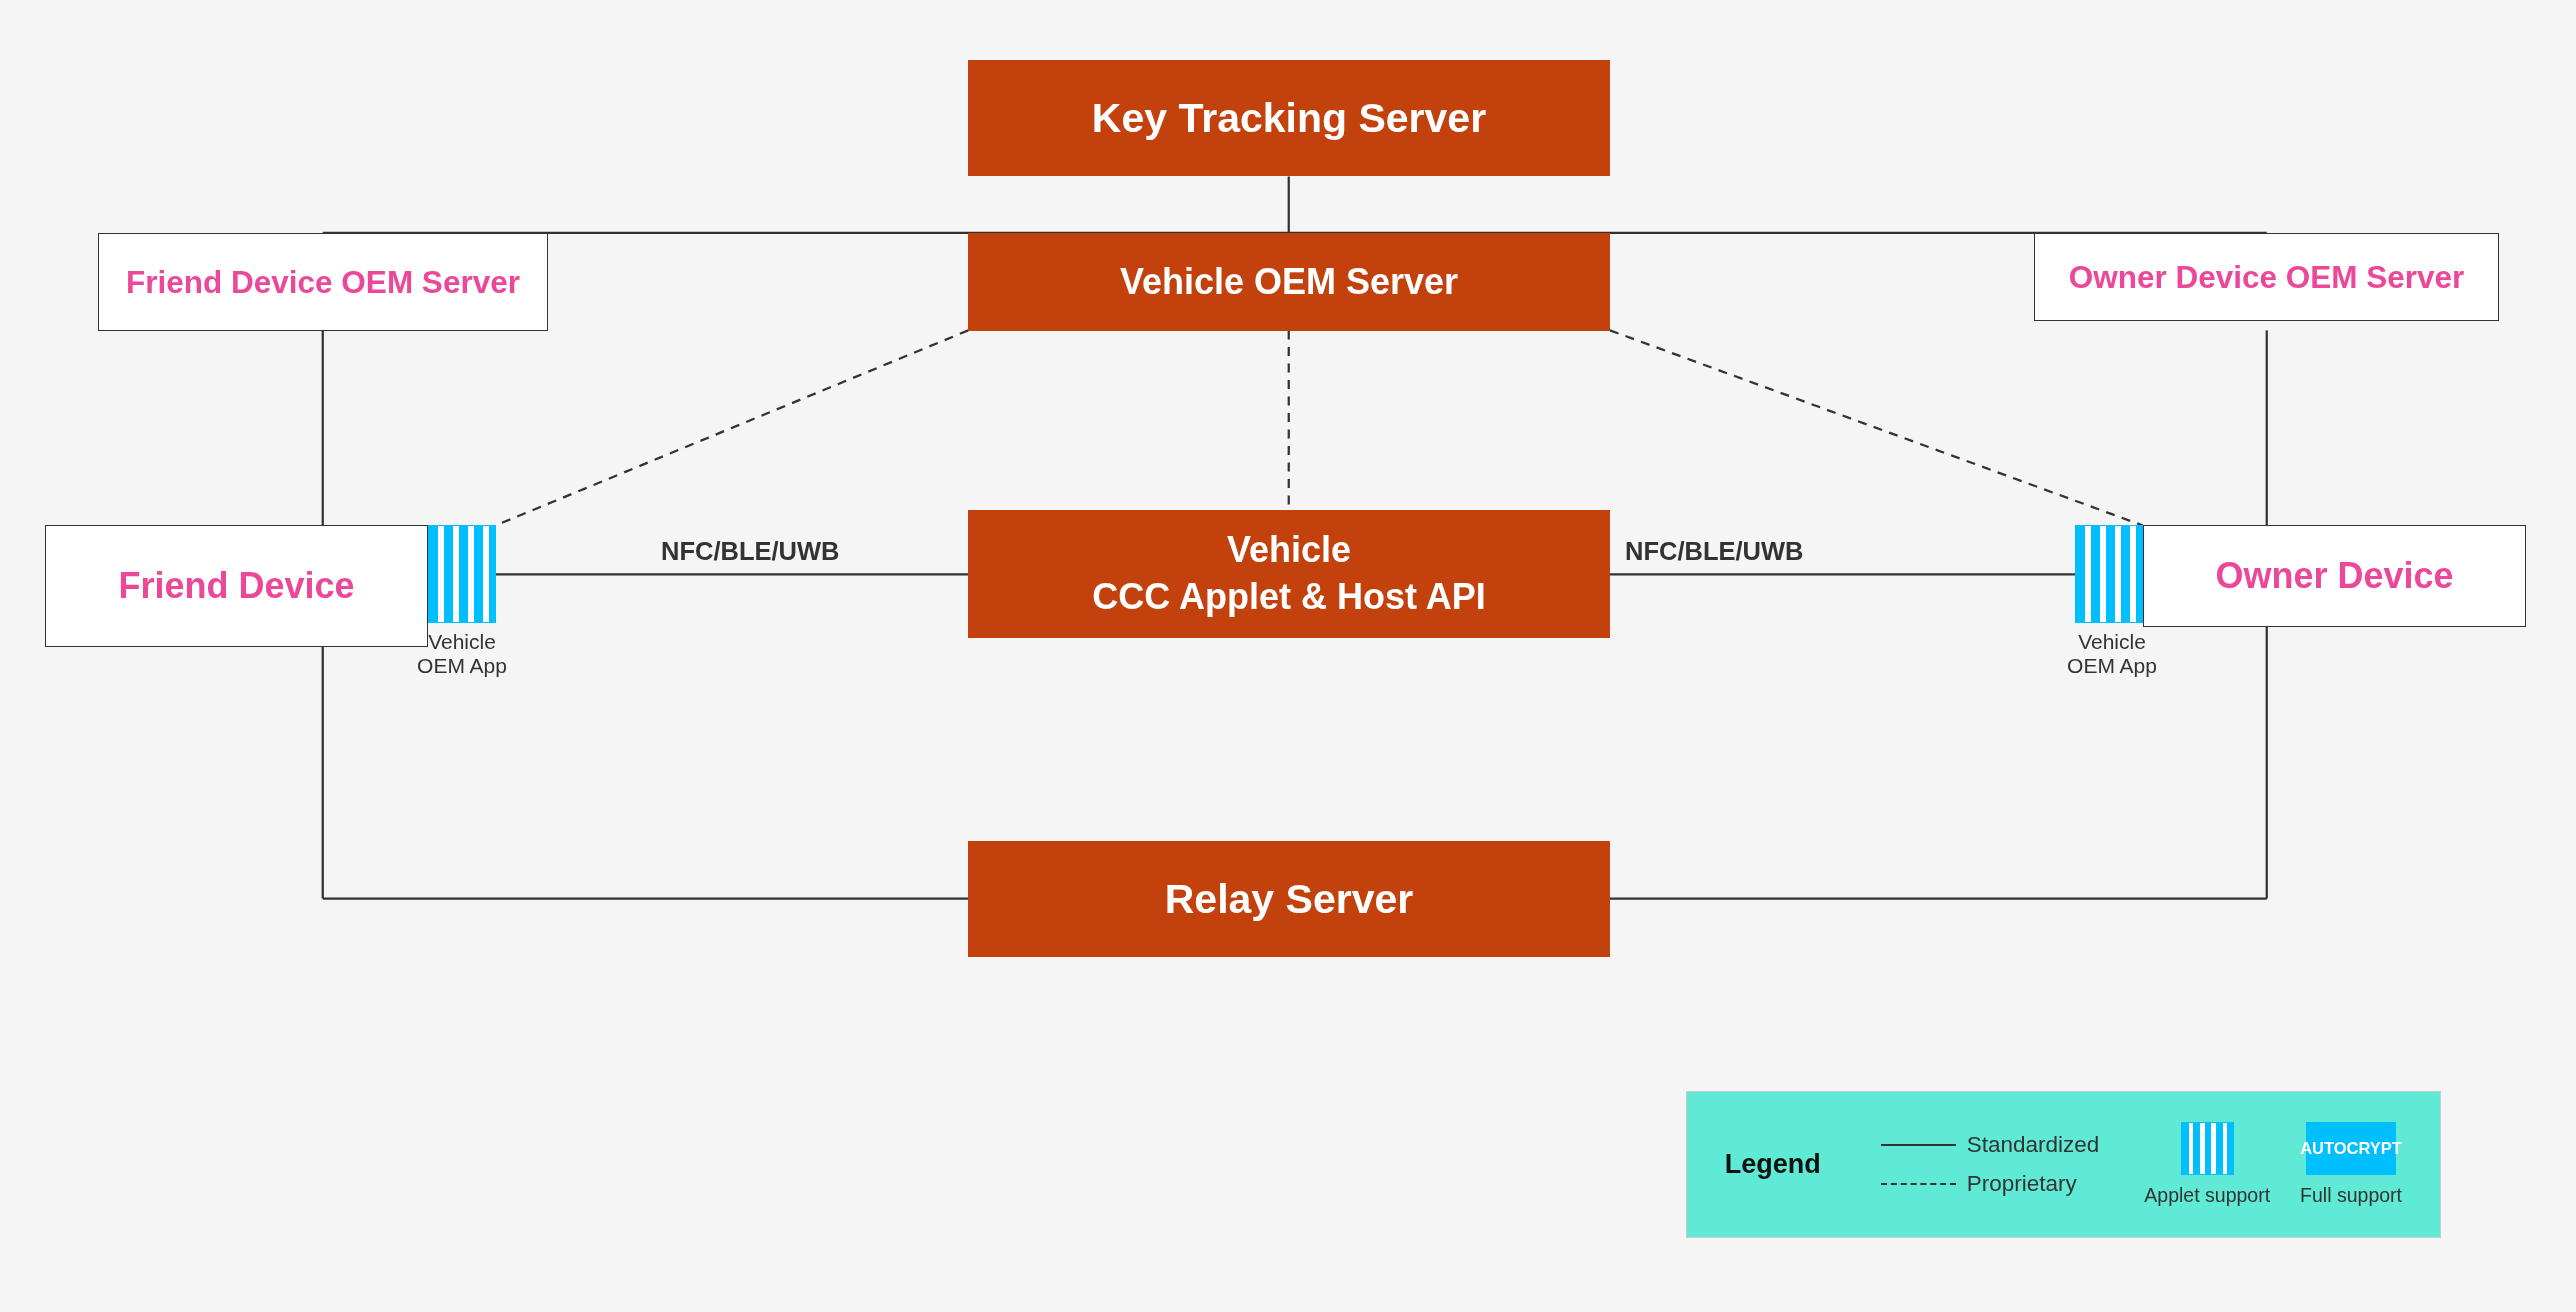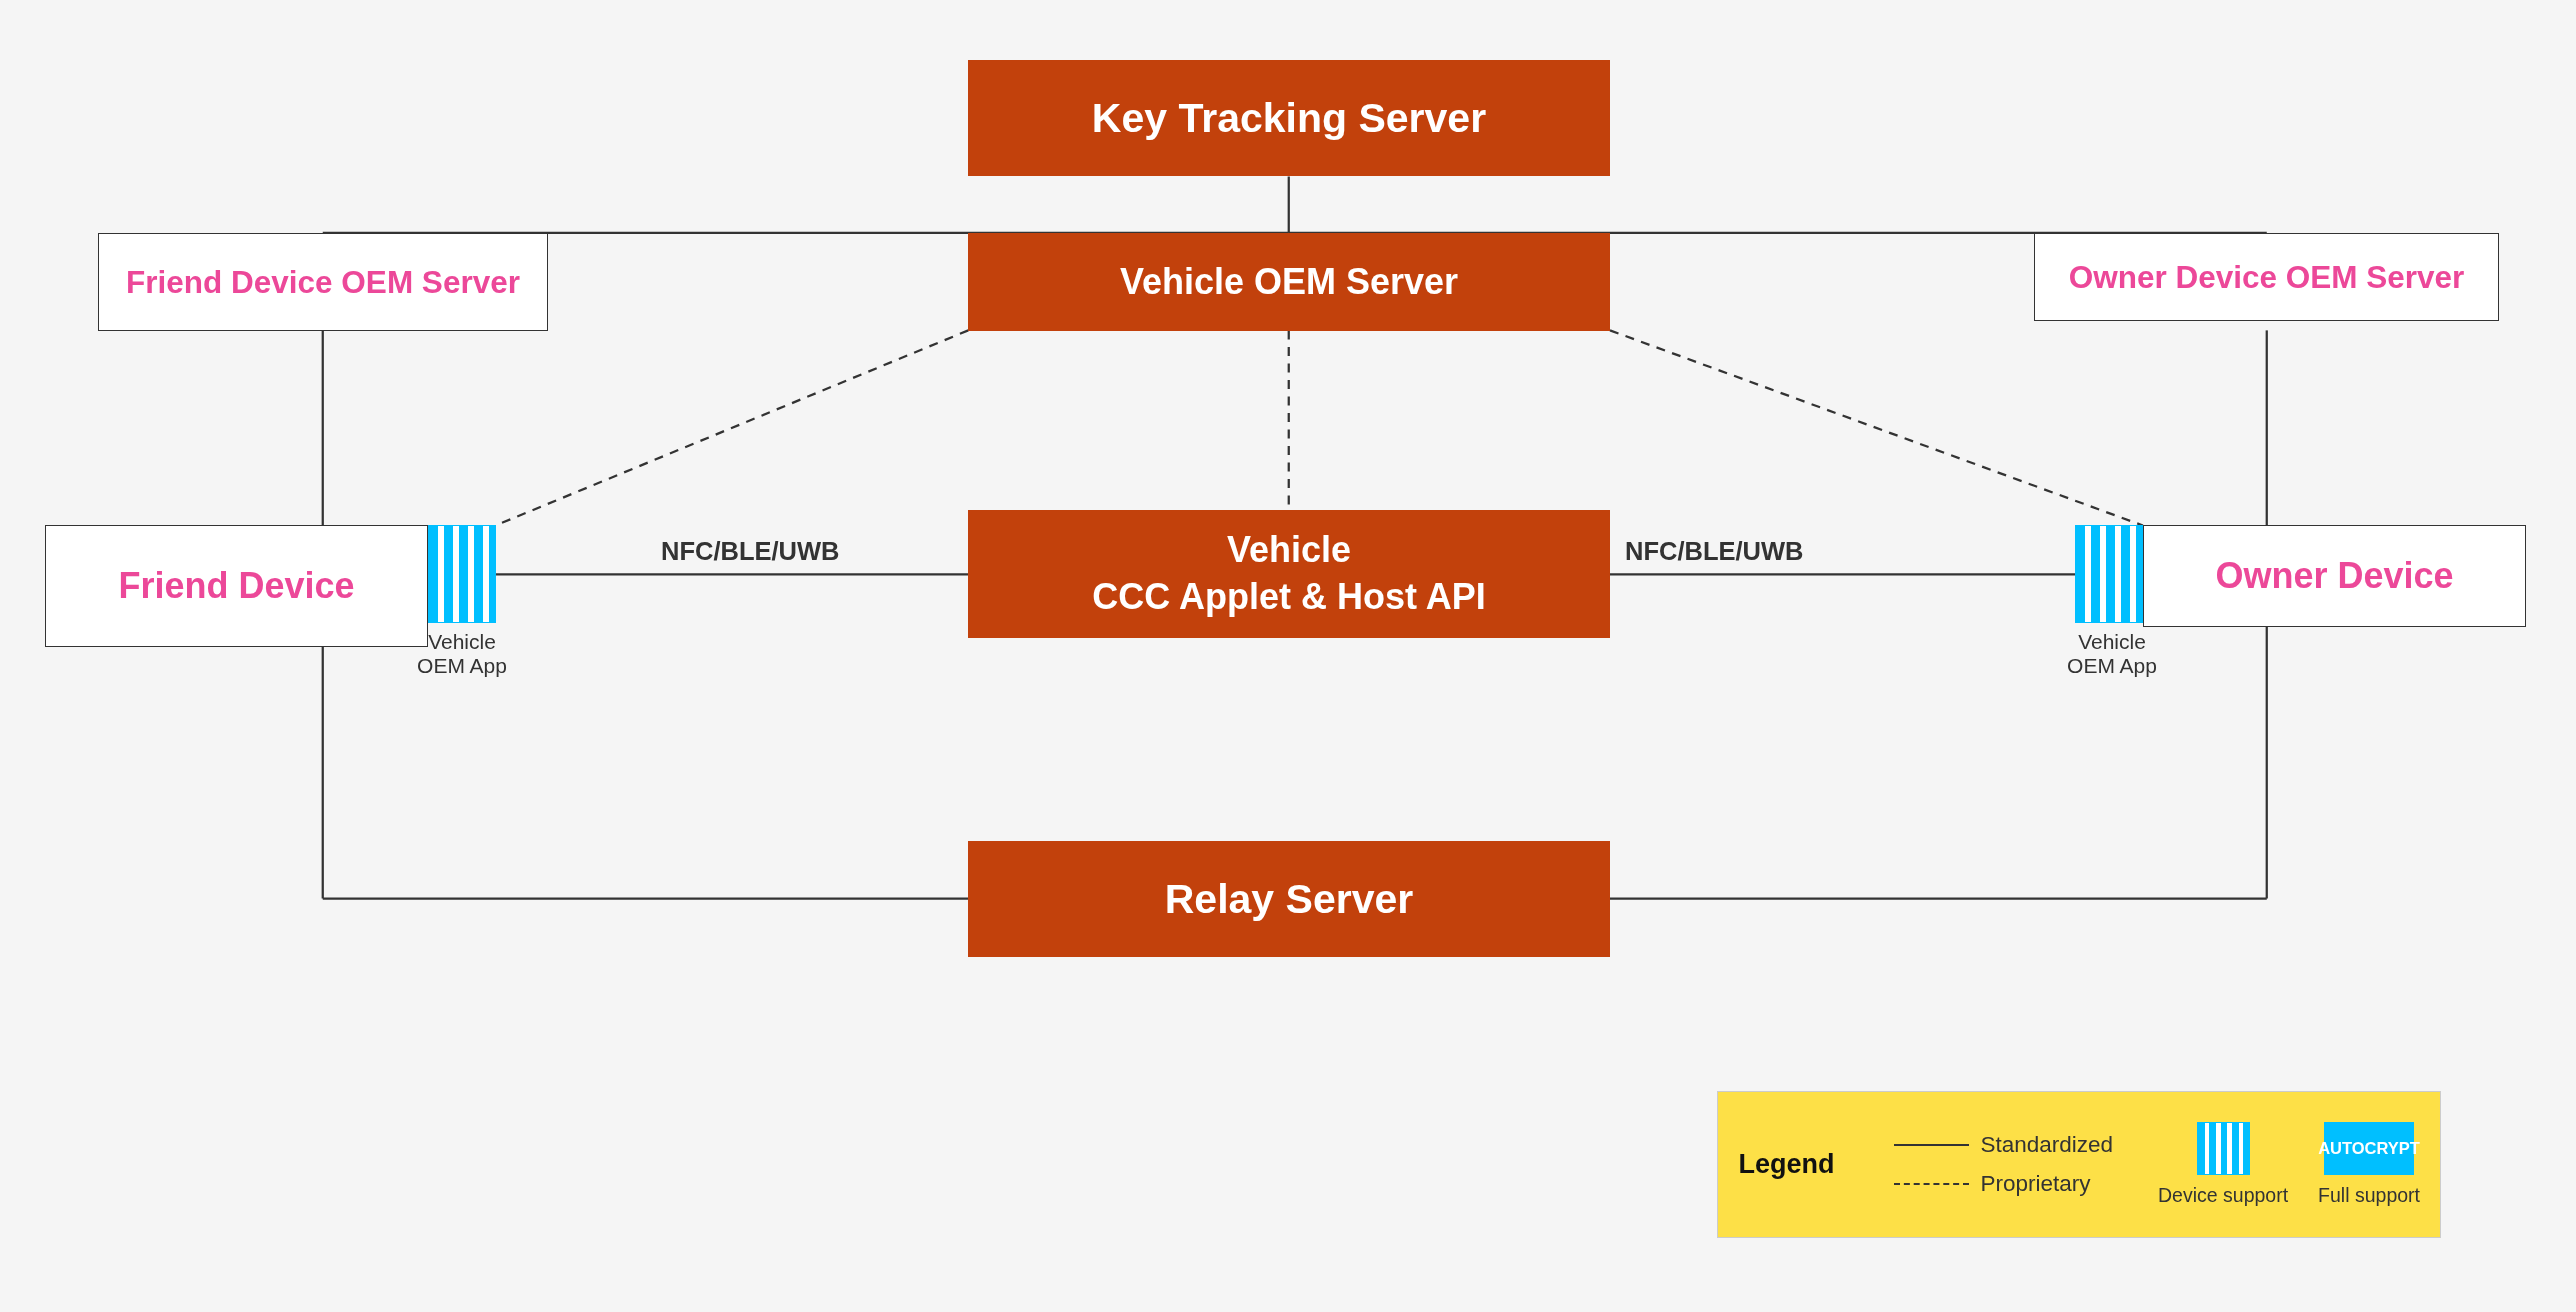--- a/index.html
+++ b/index.html
@@ -139,23 +139,23 @@
       font-size: 21px;
       color: #333;
       text-align: center;
     }
 
     
     .legend-box {
       position: absolute;
       bottom: 75px;
       right: 135px;
-      background: #fde047;
+      background: #5eead4;
       border: 1.5px solid #ccc;
-      padding: 30px 20px;
+      padding: 30px 38px;
       display: flex;
       align-items: center;
       gap: 45px;
     }
     .legend-title {
       font-size: 27px;
       font-weight: bold;
       color: #111;
       margin-right: 15px;
     }
@@ -349,21 +349,21 @@
       </div>
       <div class="legend-line-row">
         <div class="legend-dashed-line"></div>
         <span class="legend-label">Proprietary</span>
       </div>
     </div>
 
     <div class="legend-icons">
       <div class="legend-icon-group">
         <div class="striped-pattern-small"></div>
-        <span class="legend-caption">Device support</span>
+        <span class="legend-caption">Applet support</span>
       </div>
       <div class="legend-icon-group">
         <div class="legend-full">
           <span>AUTOCRYPT</span>
         </div>
         <span class="legend-caption">Full support</span>
       </div>
     </div>
   </div>
 

